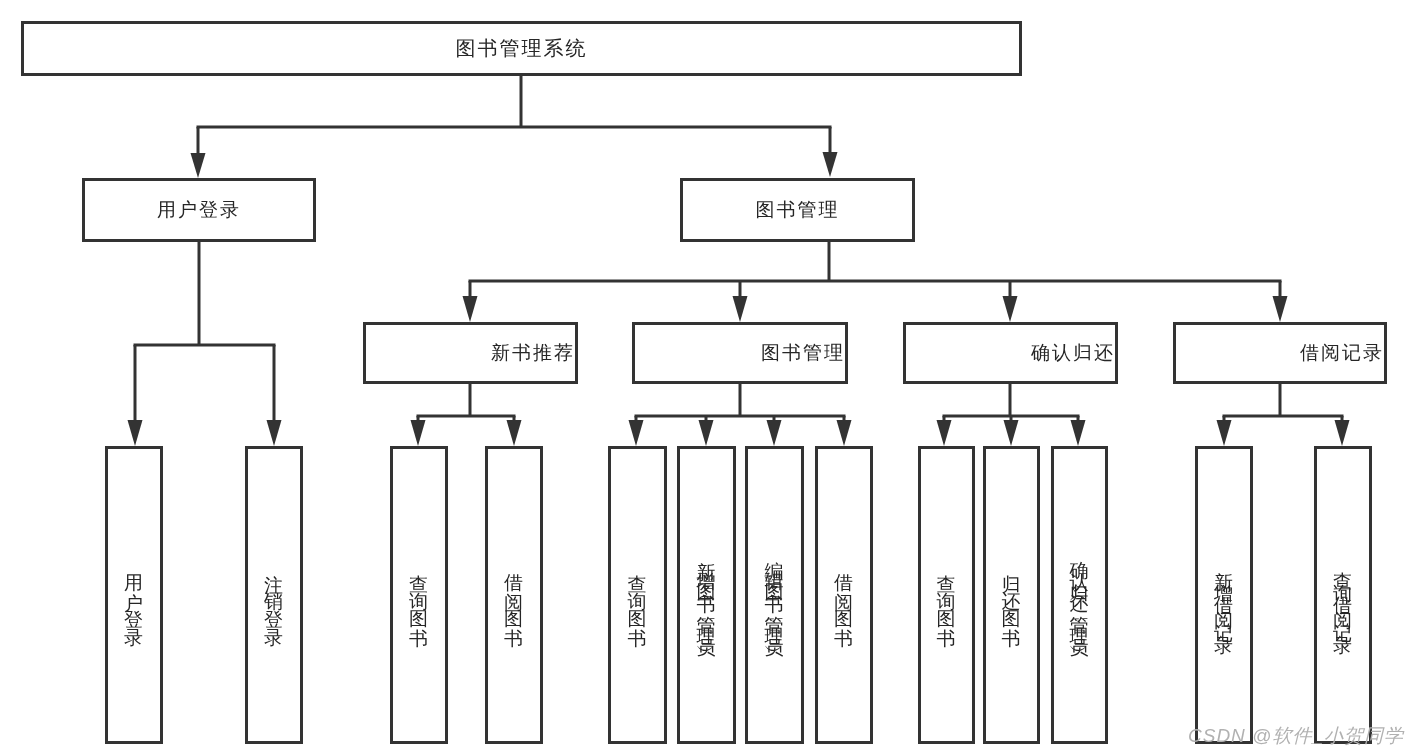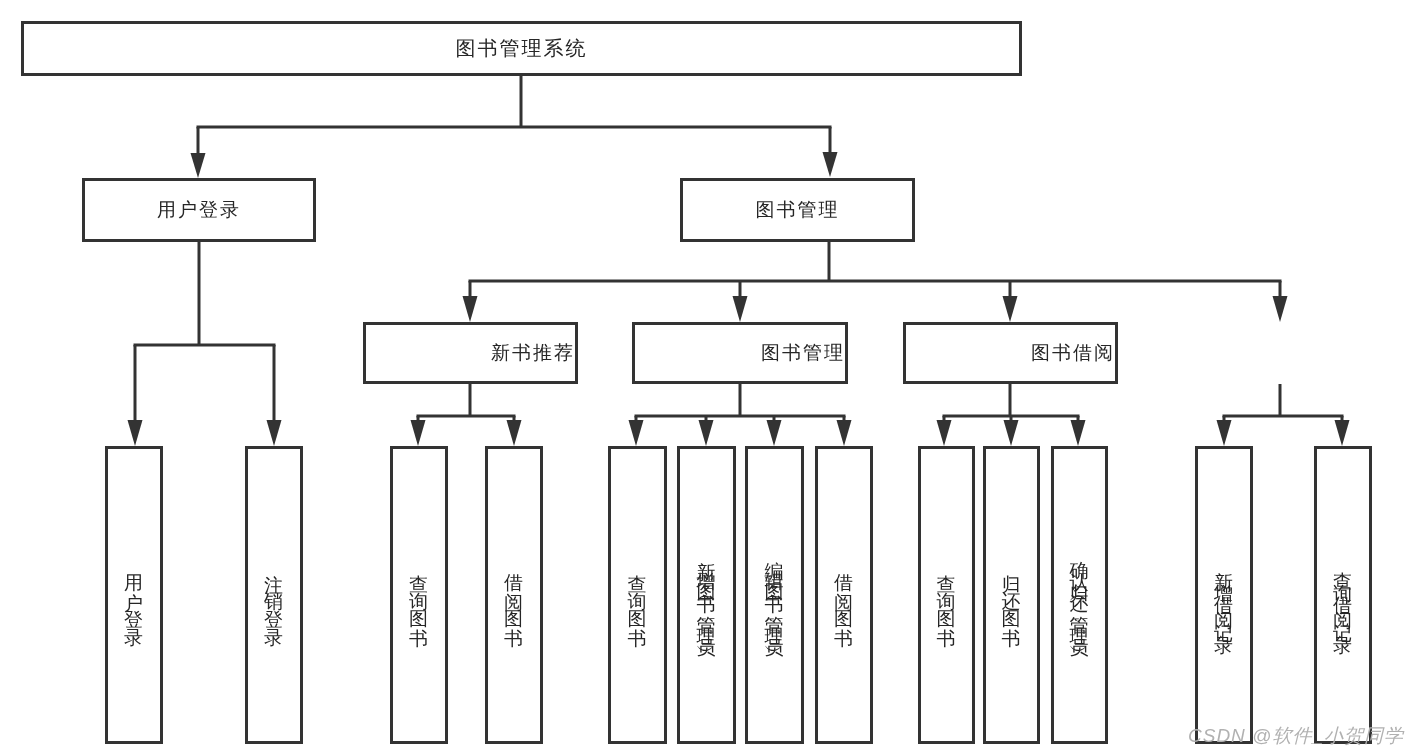--- a/index.html
+++ b/index.html
@@ -139,21 +139,24 @@
     <span>图书管理</span>
   </div>
 
   <div class="node node-l3" style="left:363px;width:215px;">
     <span>新书推荐</span>
   </div>
   <div class="node node-l3" style="left:632px;width:216px;">
     <span>图书管理</span>
   </div>
   <div class="node node-l3" style="left:903px;width:215px;">
-    <span>图书借阅</span>
+    <span>确认归还</span>
+  </div>
+  <div class="node node-l3" style="left:1173px;width:214px;">
+    <span>借阅记录</span>
   </div>
 
   <div class="node node-leaf" style="left:105px;width:58px;">
     <span class="vtext">用户登录</span>
   </div>
   <div class="node node-leaf" style="left:245px;width:58px;">
     <span class="vtext">注销登录</span>
   </div>
 
   <div class="node node-leaf" style="left:390px;width:58px;">

